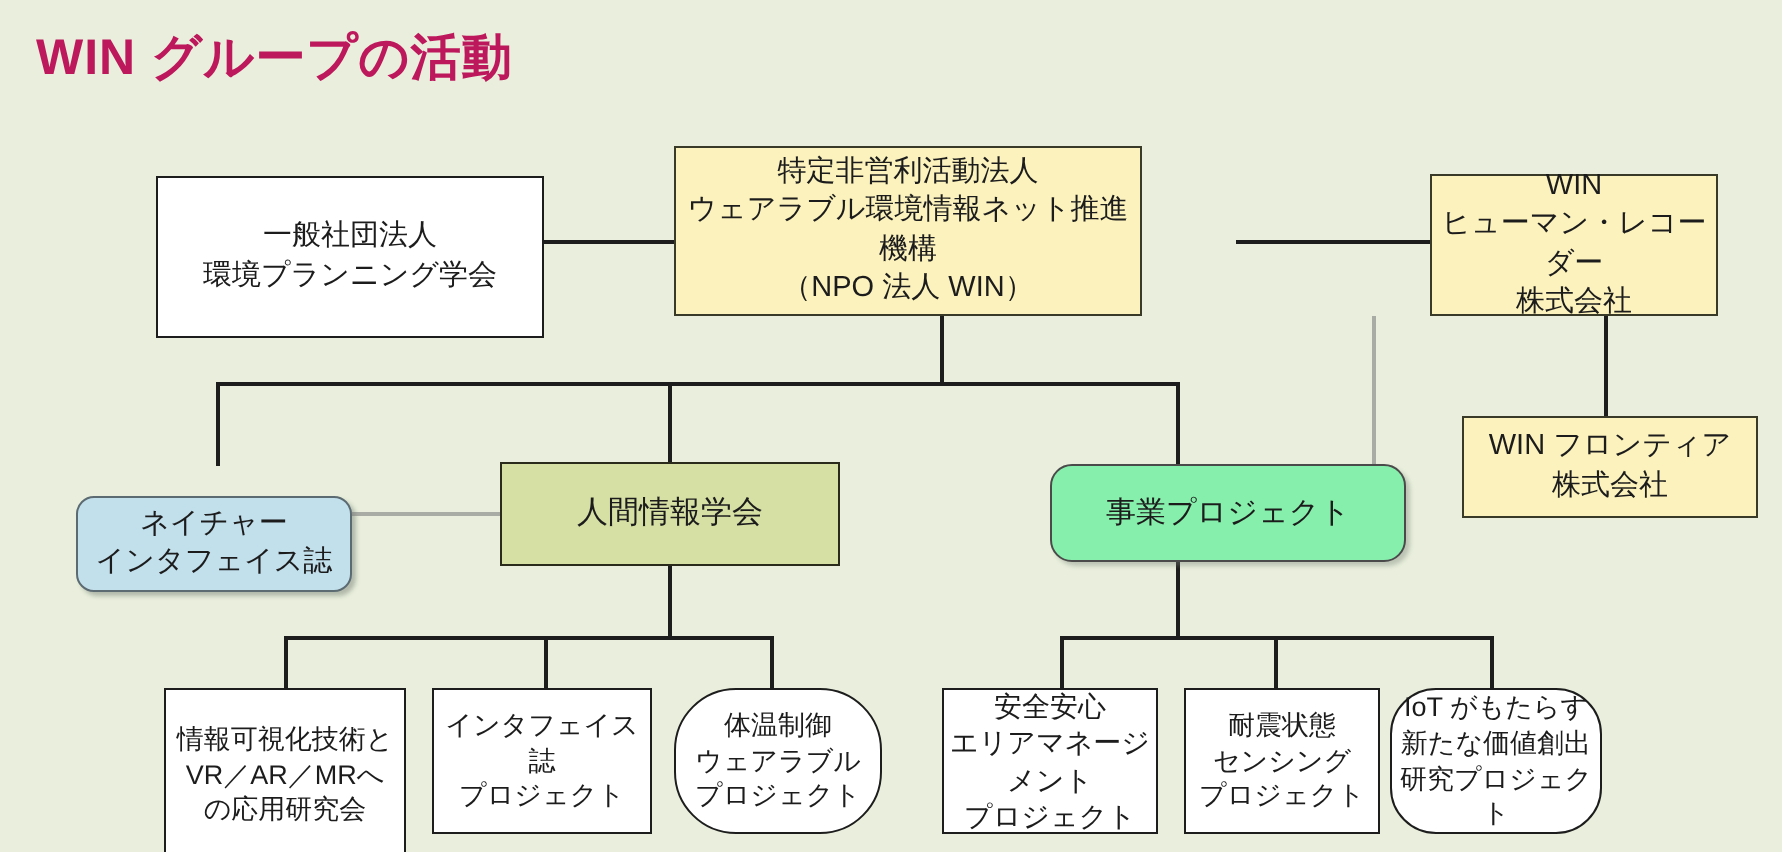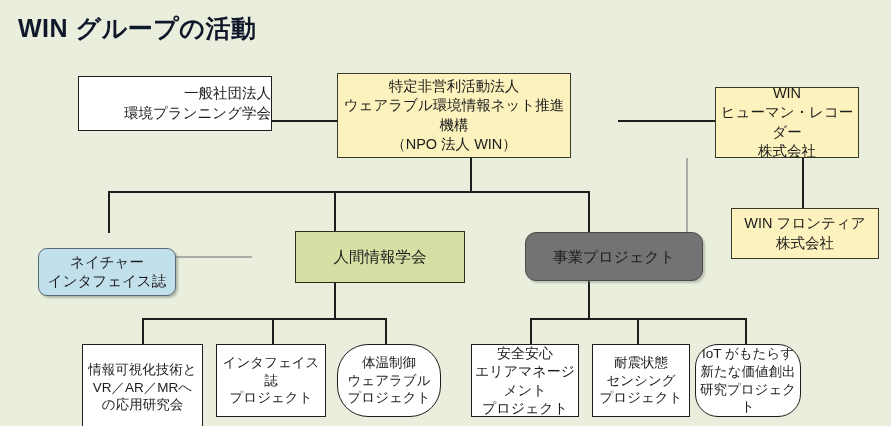--- a/index.html
+++ b/index.html
@@ -9,42 +9,42 @@
     background:#e9efdc;
     font-family:"Liberation Sans","DejaVu Sans",sans-serif;
     overflow:hidden;
   }
   #canvas{position:relative;width:891px;height:426px;}
 
   
   .title{
     position:absolute;left:18px;top:12px;
     font-size:25px;font-weight:bold;
-    color:#0f172a;letter-spacing:.5px;
+    color:#be185d;letter-spacing:.5px;
     white-space:nowrap;
   }
 
   
   .node{
     position:absolute;
     box-sizing:border-box;
     display:flex;align-items:center;justify-content:center;
     text-align:center;
     color:#1c1c1c;
     line-height:1.32;
     z-index:3;
   }
   .node .txt{display:block;width:100%;white-space:pre-line;}
 
   .box-plain{background:#ffffff;border:1.4px solid #1d1d1d;}
   .box-yellow{background:#fbf2bd;border:1.4px solid #3a3a28;}
   .box-green {background:#d6e0a4;border:1.4px solid #2b2b1c;}
   .box-blue  {background:#c2dfec;border:1.4px solid #5c6b72;border-radius:9px;
               box-shadow:2px 2px 2px rgba(110,120,110,.45);margin-top:16px;}
-  .box-round {background:#737373;border:1.4px solid #4a4a4a;border-radius:11px;
+  .box-round {background:#86efac;border:1.4px solid #4a4a4a;border-radius:11px;
               box-shadow:2px 2px 2px rgba(120,130,120,.40);}
 
   
   .ln{position:absolute;background:#1d1d1d;z-index:1;}
   .ln.h{height:1.6px;}
   .ln.v{width:1.6px;}
   .ln.gray{background:#a9aca4;}
 </style>
 </head>
 <body>
@@ -73,21 +73,21 @@
   <div class="ln v" style="left:142px;top:318px;height:26px;"></div>
   <div class="ln v" style="left:272px;top:318px;height:26px;"></div>
   <div class="ln v" style="left:385px;top:318px;height:26px;"></div>
 
   <div class="ln v" style="left:588px;top:281px;height:38px;"></div>
   <div class="ln h" style="left:530px;top:318px;width:216px;"></div>
   <div class="ln v" style="left:530px;top:318px;height:26px;"></div>
   <div class="ln v" style="left:637px;top:318px;height:26px;"></div>
   <div class="ln v" style="left:745px;top:318px;height:26px;"></div>
 
-  <div class="node box-plain" style="left:78px;top:76px;width:194px;height:55px;font-size:14.5px;text-align:right;">
+  <div class="node box-plain" style="left:78px;top:88px;width:194px;height:81px;font-size:14.5px;">
     <span class="txt">一般社団法人
 環境プランニング学会</span>
   </div>
 
   <div class="node box-yellow" style="left:337px;top:73px;width:234px;height:85px;font-size:14.5px;">
     <span class="txt">特定非営利活動法人
 ウェアラブル環境情報ネット推進機構
 （NPO 法人 WIN）</span>
   </div>
 
@@ -100,21 +100,21 @@
   <div class="node box-yellow" style="left:731px;top:208px;width:148px;height:51px;font-size:14.5px;justify-content:center;">
     <span class="txt">WIN フロンティア
 株式会社</span>
   </div>
 
   <div class="node box-blue" style="left:38px;top:232px;width:138px;height:48px;font-size:14.5px;">
     <span class="txt">ネイチャー
 インタフェイス誌</span>
   </div>
 
-  <div class="node box-green" style="left:250px;top:231px;width:170px;height:52px;font-size:15.5px;margin-left:45px;">
+  <div class="node box-green" style="left:250px;top:231px;width:170px;height:52px;font-size:15.5px;">
     <span class="txt">人間情報学会</span>
   </div>
 
   <div class="node box-round" style="left:525px;top:232px;width:178px;height:49px;font-size:15px;">
     <span class="txt">事業プロジェクト</span>
   </div>
 
   <div class="node box-plain" style="left:82px;top:344px;width:121px;height:87px;font-size:13.5px;">
     <span class="txt">情報可視化技術と
 VR／AR／MRへ

